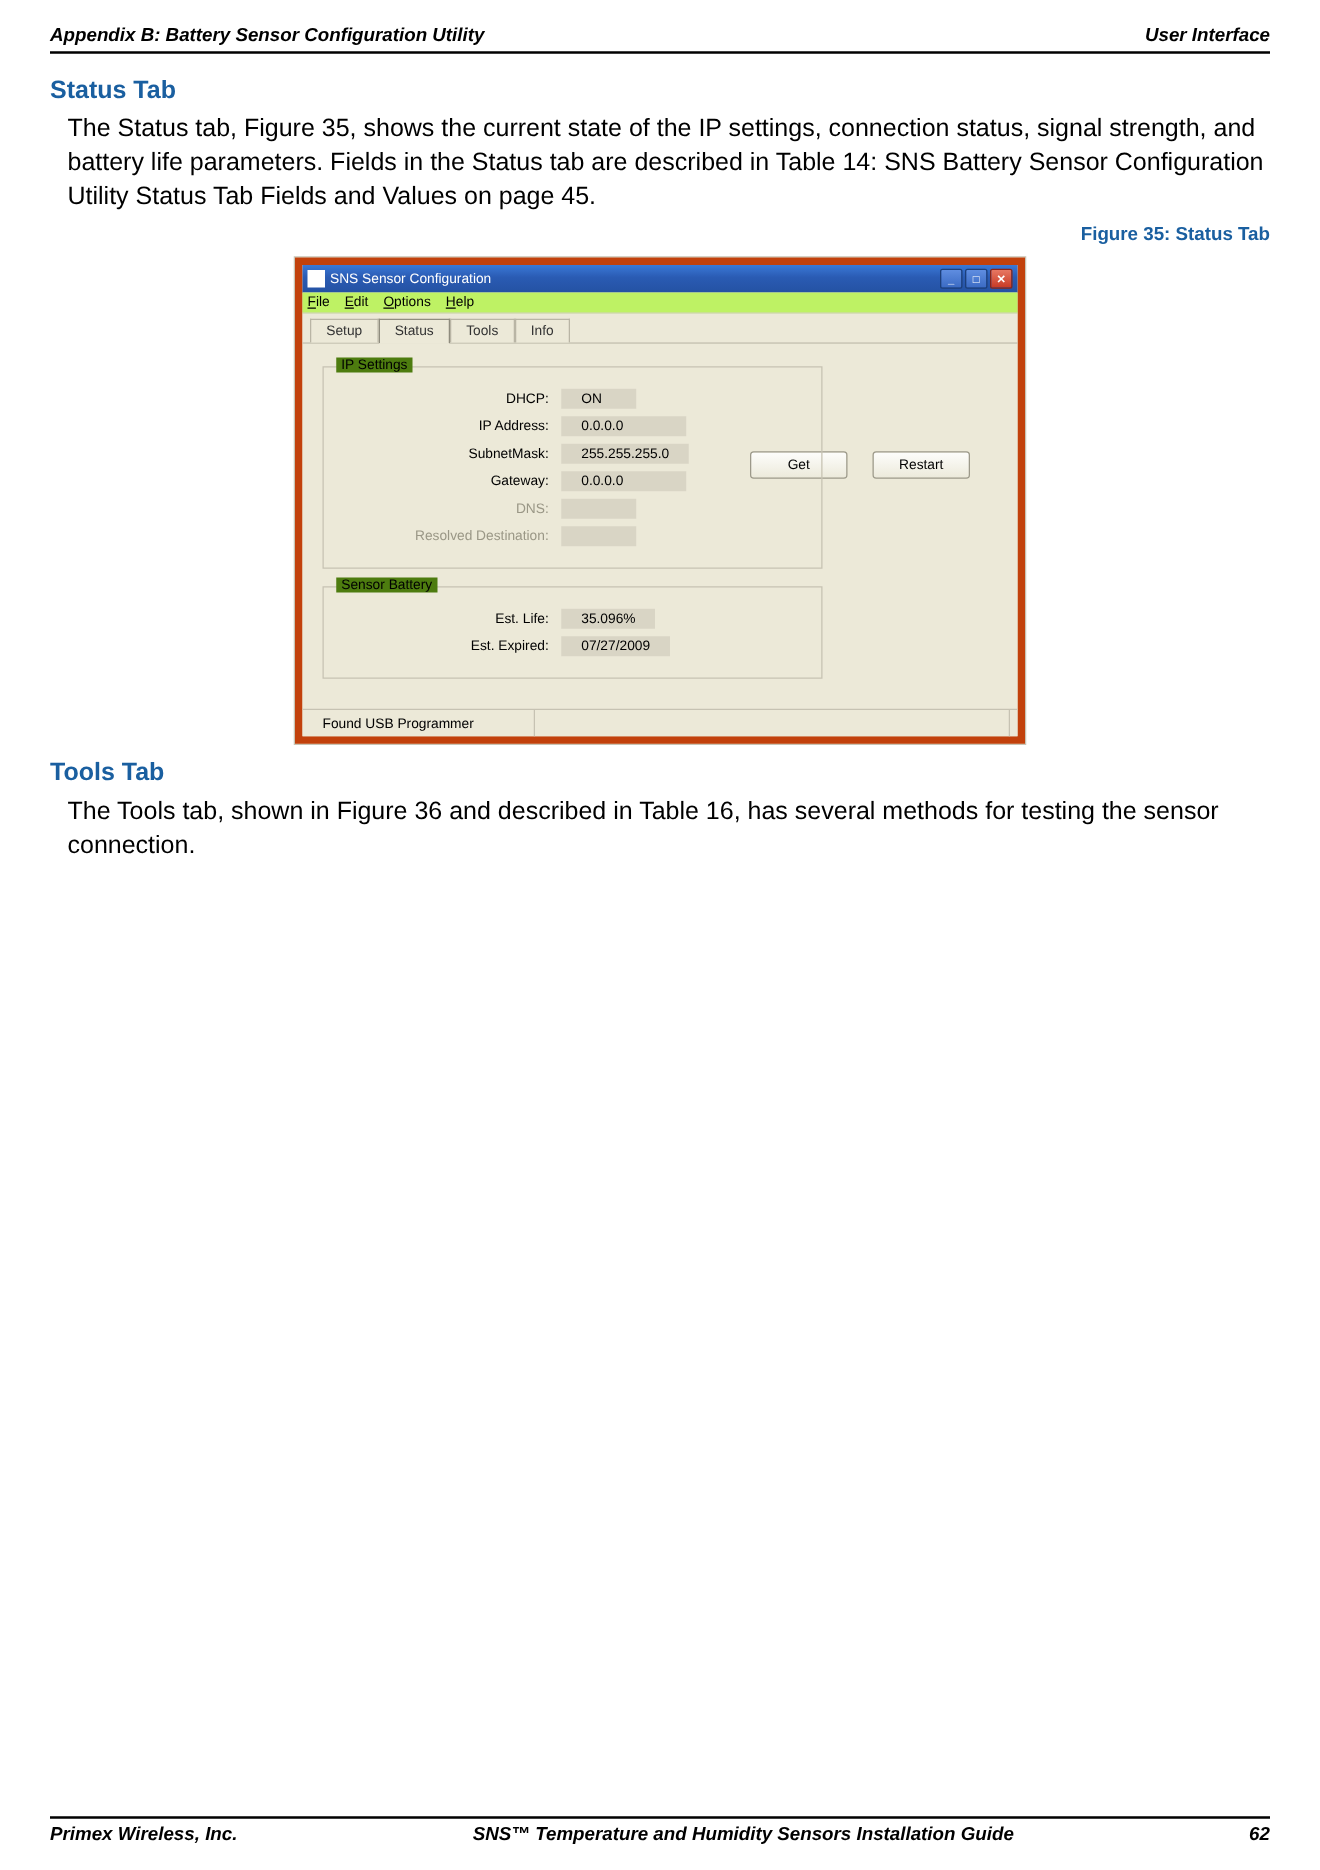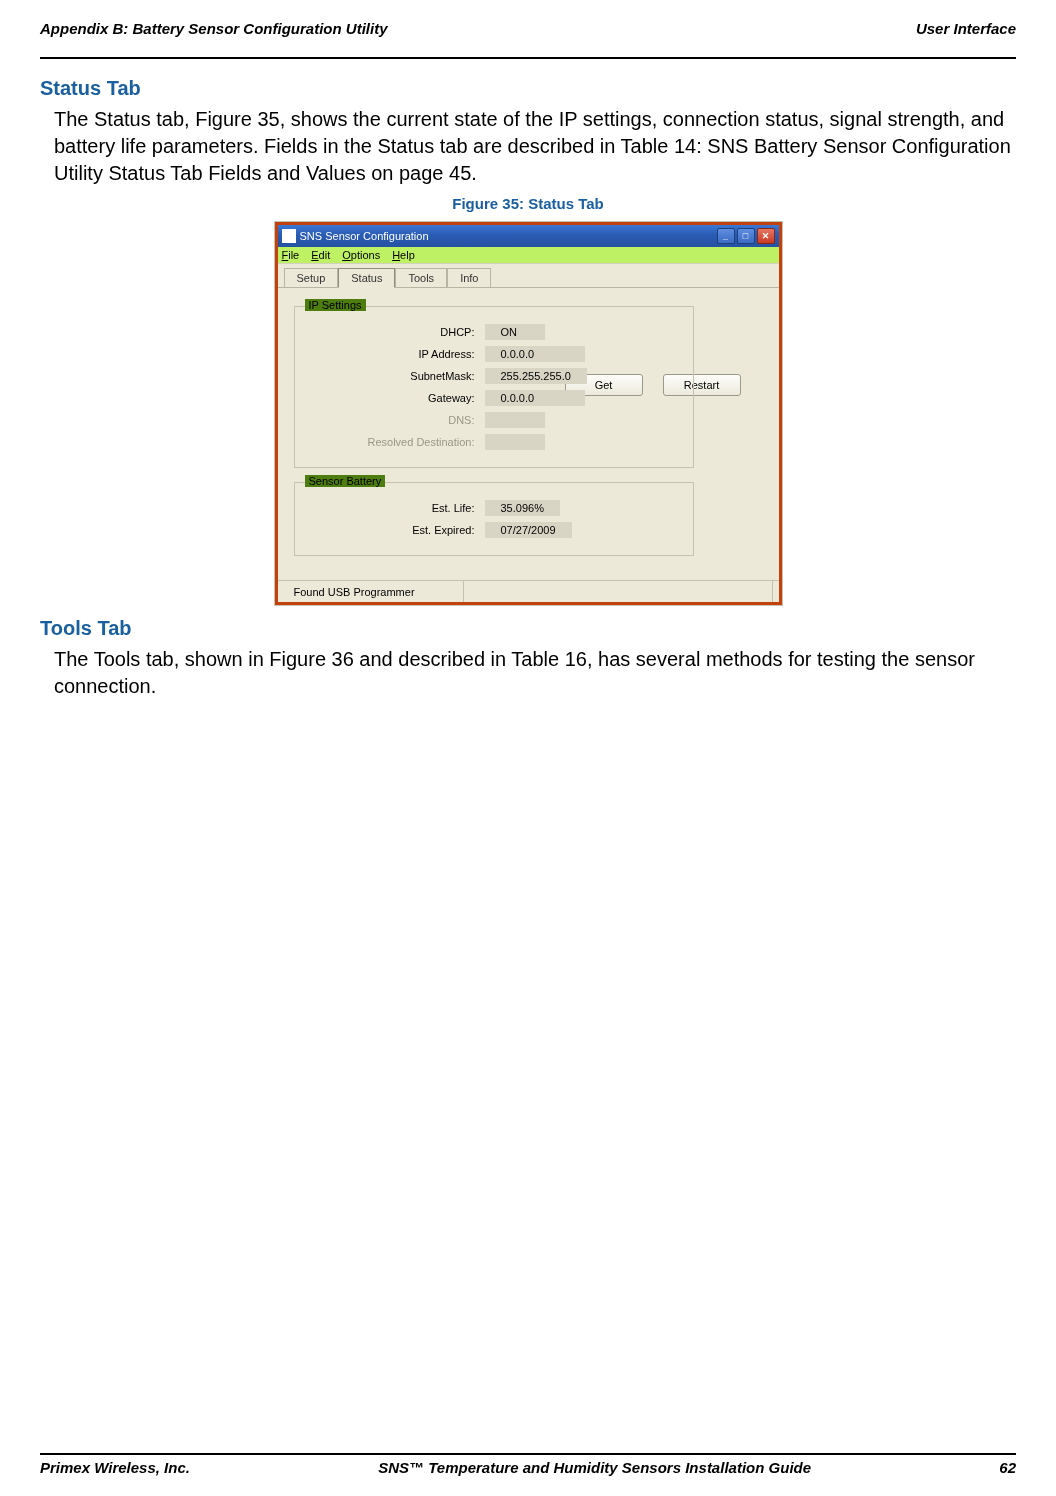--- a/index.html
+++ b/index.html
@@ -16,49 +16,49 @@
   .page {
     padding: 20px 40px 0 40px;
   }
   .header-line {
     display: flex;
     justify-content: space-between;
     font-weight: bold;
     font-style: italic;
     font-size: 15px;
     border-bottom: 2px solid #000;
-    padding-bottom: 20px;
+    padding-bottom: 4px;
     margin-bottom: 18px;
   }
   .section-head {
     color: #1a5fa0;
     font-weight: bold;
     font-size: 20px;
     margin: 12px 0 6px 0;
   }
   .body-text {
     font-size: 20px;
     line-height: 1.35;
     margin: 0 0 8px 14px;
   }
   .fig-caption {
     color: #1a5fa0;
     font-weight: bold;
     font-size: 15px;
-    text-align: center;
+    text-align: right;
     margin: 4px 0 10px 0;
   }
   .screenshot-wrap {
     display: flex;
     justify-content: center;
     margin-bottom: 8px;
   }
   .win {
-    width: 507px;
-    border: 3px solid #c2410c;
+    width: 584px;
+    border: 6px solid #c2410c;
     background: #ece9d8;
     font-size: 11px;
     font-family: Tahoma, Arial, sans-serif;
     box-shadow: 0 0 0 1px #c8c4b4;
   }
   .titlebar {
     height: 22px;
     background: linear-gradient(to bottom, #3a78d6 0%, #2a5bb3 45%, #2452a3 100%);
     color: #fff;
     display: flex;

